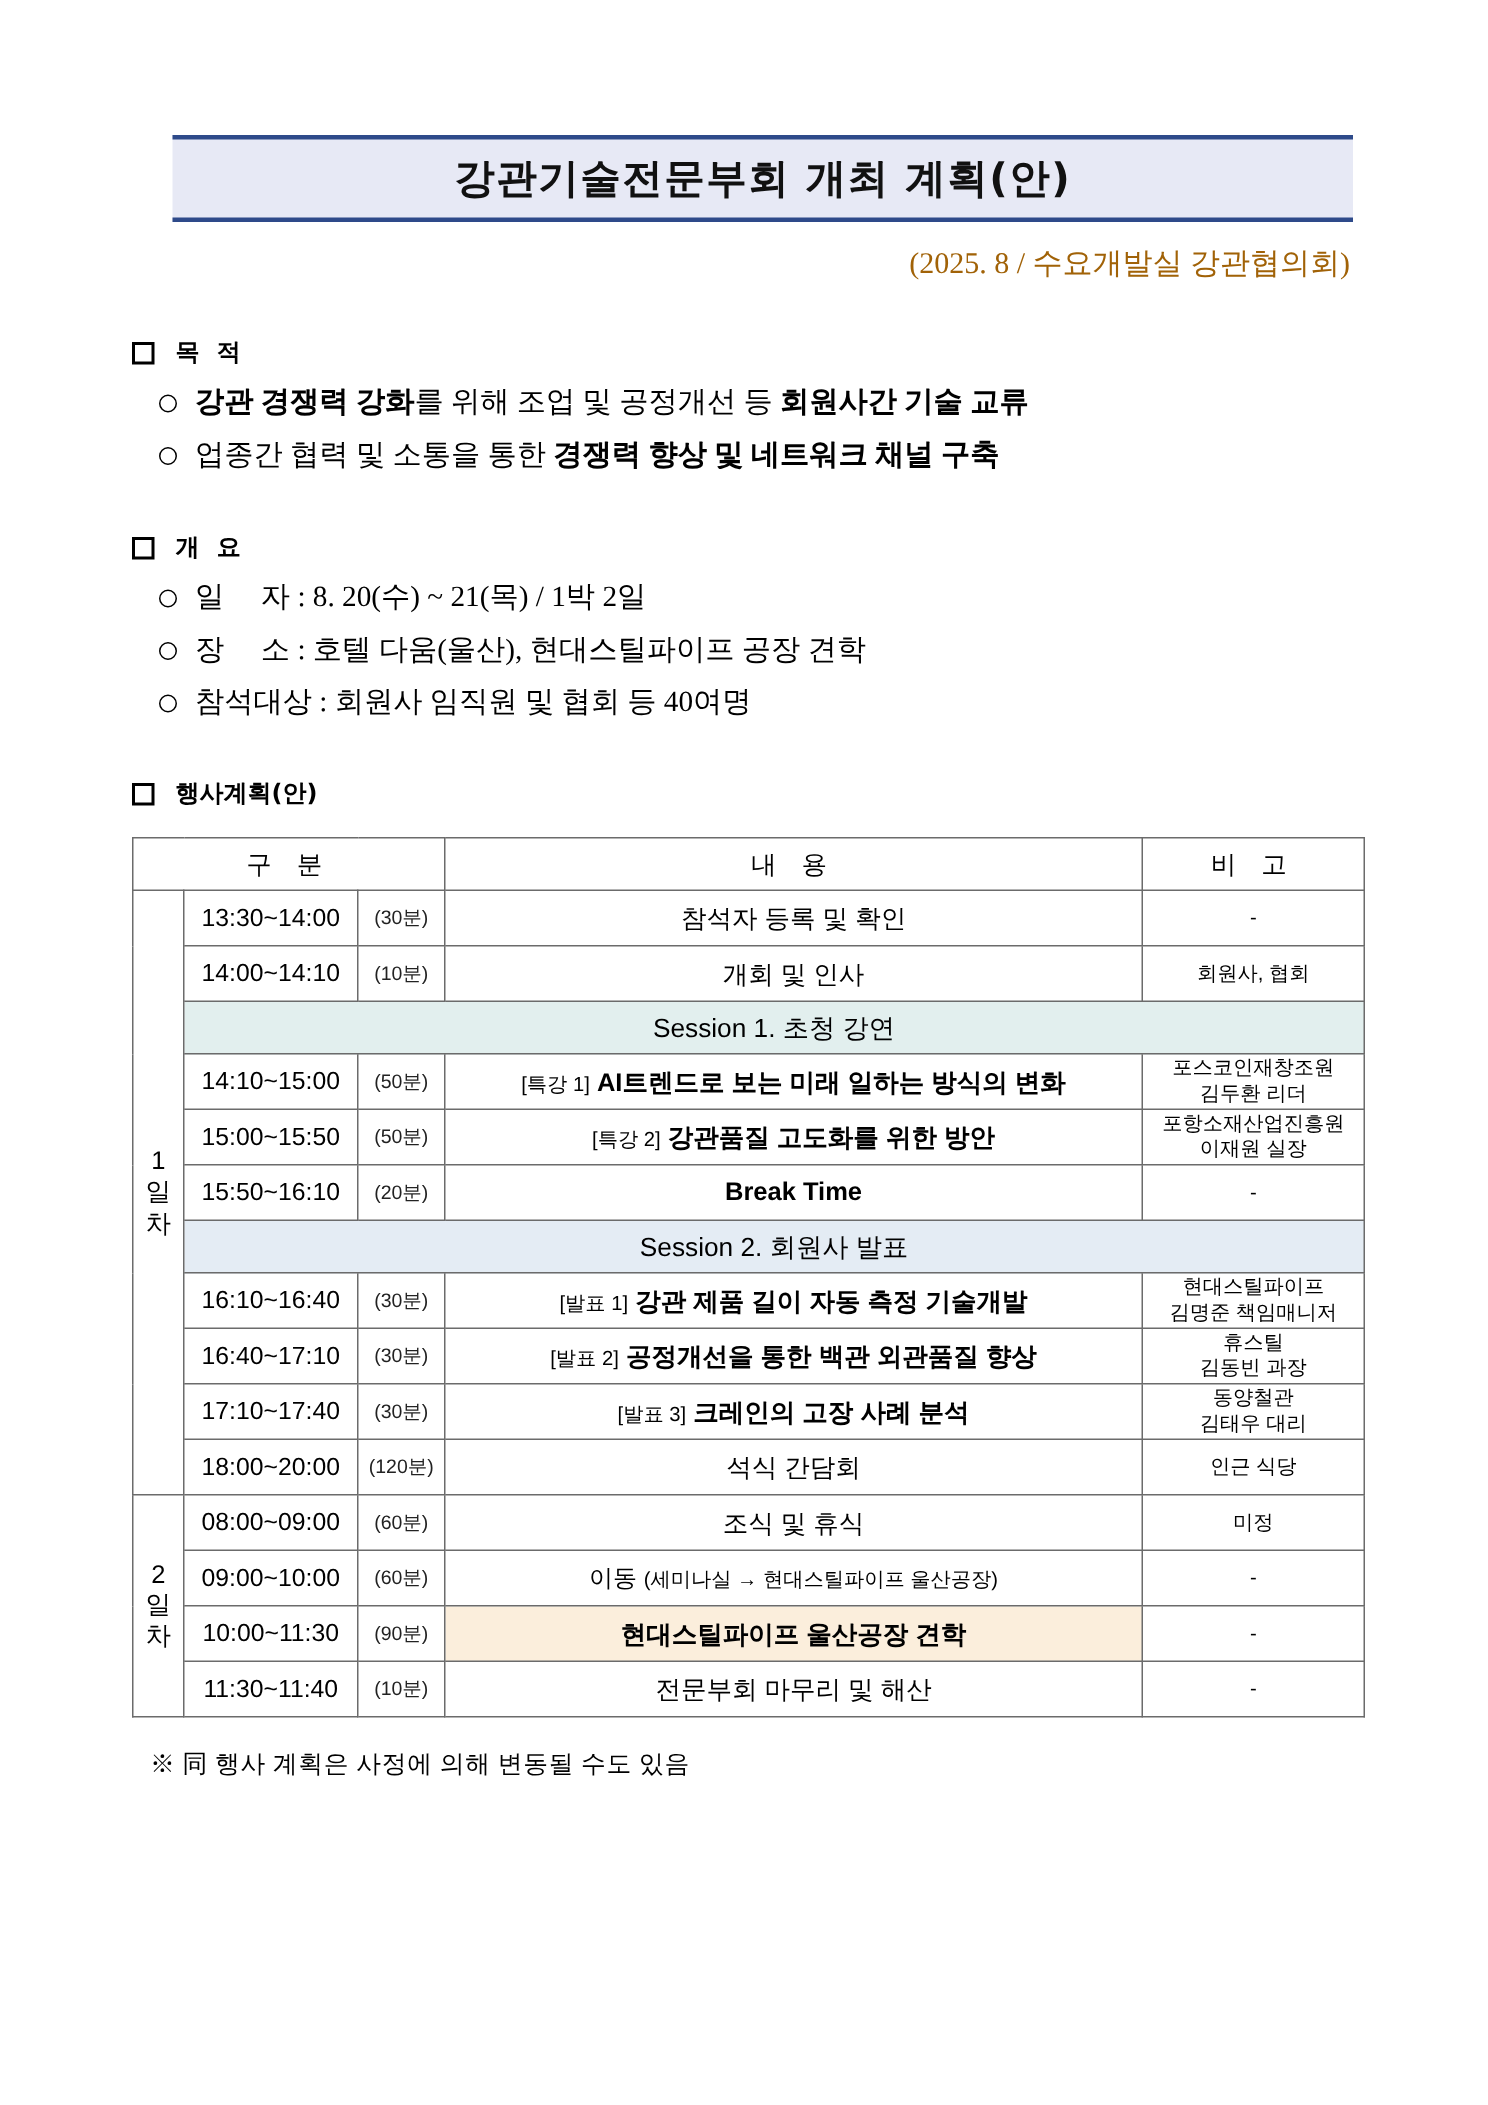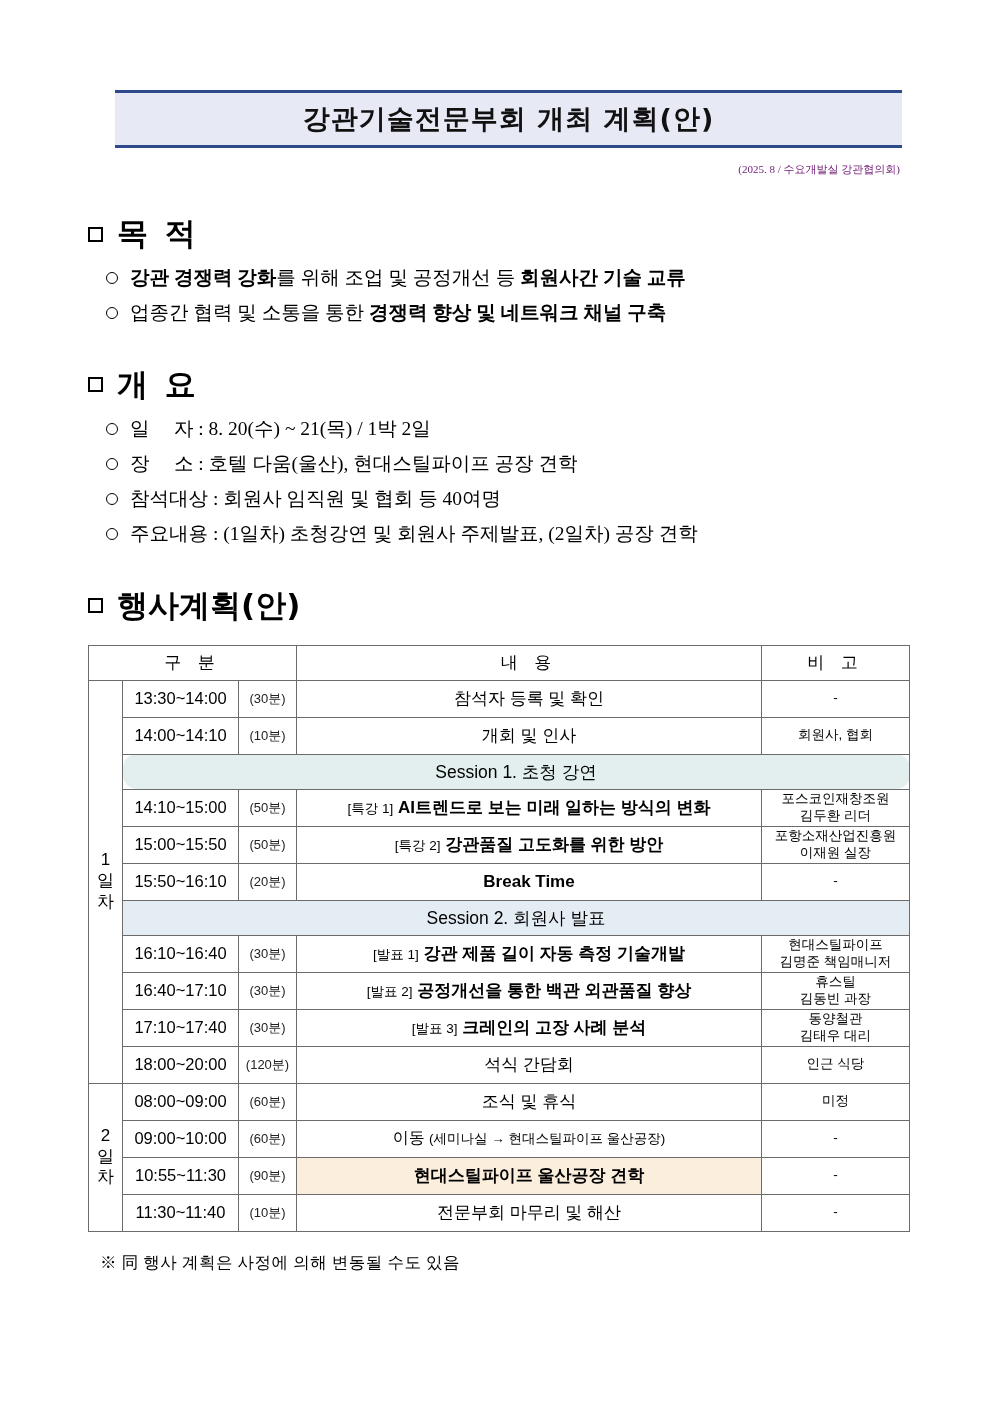--- a/index.html
+++ b/index.html
@@ -37,36 +37,36 @@
   .title-banner .title-text {
     font-family: "DejaVu Sans", "Liberation Sans", sans-serif;
     font-size: 27px;
     font-weight: bold;
     letter-spacing: 1px;
     color: #111111;
   }
   .subtitle {
     margin: 14px 92px 0 0;
     text-align: right;
-    font-size: 11px;
+    font-size: 20px;
     font-family: "Liberation Serif", serif;
-    color: #701a75;
+    color: #a16207;
     padding-left: 16px;
   }
 
   
   .section {
     margin: 0 0 0 88px;
   }
   .section-head {
     display: flex;
     align-items: center;
     gap: 14px;
     margin-top: 36px;
-    font-size: 31px;
+    font-size: 16px;
     font-weight: bold;
     font-family: "DejaVu Sans", "Liberation Sans", sans-serif;
   }
   .sq {
     display: inline-block;
     width: 15px;
     height: 15px;
     border: 2px solid #000;
     box-sizing: border-box;
   }
@@ -128,21 +128,20 @@
   }
   .time-col { width: 116px; font-size: 16.5px; }
   .dur-col  { width: 58px;  font-size: 13px; color: #222; }
   .content-col { font-size: 17px; margin-top: 25px; }
   .remark-col { width: 148px; font-size: 13.5px; line-height: 1.25; }
   tr.row td { height: 36px; }
   .sess td {
     background: #e2efee;
     height: 34px;
     font-size: 17.5px;
-    border-radius: 14px;
   }
   .sess2 td {
     background: #e4ecf4;
     height: 34px;
     font-size: 17.5px;
   }
   .highlight td.content-col {
     background: #fbeedc;
     font-weight: bold;
   }
@@ -204,24 +203,20 @@
         <span class="circ"></span>
         <span class="bullet-text">일     자 : 8. 20(수) ~ 21(목) / 1박 2일</span>
       </div>
       <div class="bullet-row">
         <span class="circ"></span>
         <span class="bullet-text">장     소 : 호텔 다움(울산), 현대스틸파이프 공장 견학</span>
       </div>
       <div class="bullet-row">
         <span class="circ"></span>
         <span class="bullet-text">참석대상 : 회원사 임직원 및 협회 등 40여명</span>
-      </div>
-      <div class="bullet-row">
-        <span class="circ"></span>
-        <span class="bullet-text">주요내용 : (1일차) 초청강연 및 회원사 주제발표, (2일차) 공장 견학</span>
       </div>
     </div>
   </div>
 
   <div class="section">
     <div class="section-head">
       <span class="sq"></span>
       <span>행사계획(안)</span>
     </div>
   </div>
@@ -333,21 +328,21 @@
         </tr>
         <tr class="row">
           <td class="time-col">09:00~10:00</td>
           <td class="dur-col">(60분)</td>
           <td class="content-col">
             <span class="move-text">이동 </span><span class="move-sub">(세미나실 → 현대스틸파이프 울산공장)</span>
           </td>
           <td class="remark-col">-</td>
         </tr>
         <tr class="row highlight">
-          <td class="time-col">10:55~11:30</td>
+          <td class="time-col">10:00~11:30</td>
           <td class="dur-col">(90분)</td>
           <td class="content-col">현대스틸파이프 울산공장 견학</td>
           <td class="remark-col">-</td>
         </tr>
         <tr class="row">
           <td class="time-col">11:30~11:40</td>
           <td class="dur-col">(10분)</td>
           <td class="content-col">전문부회 마무리 및 해산</td>
           <td class="remark-col">-</td>
         </tr>

